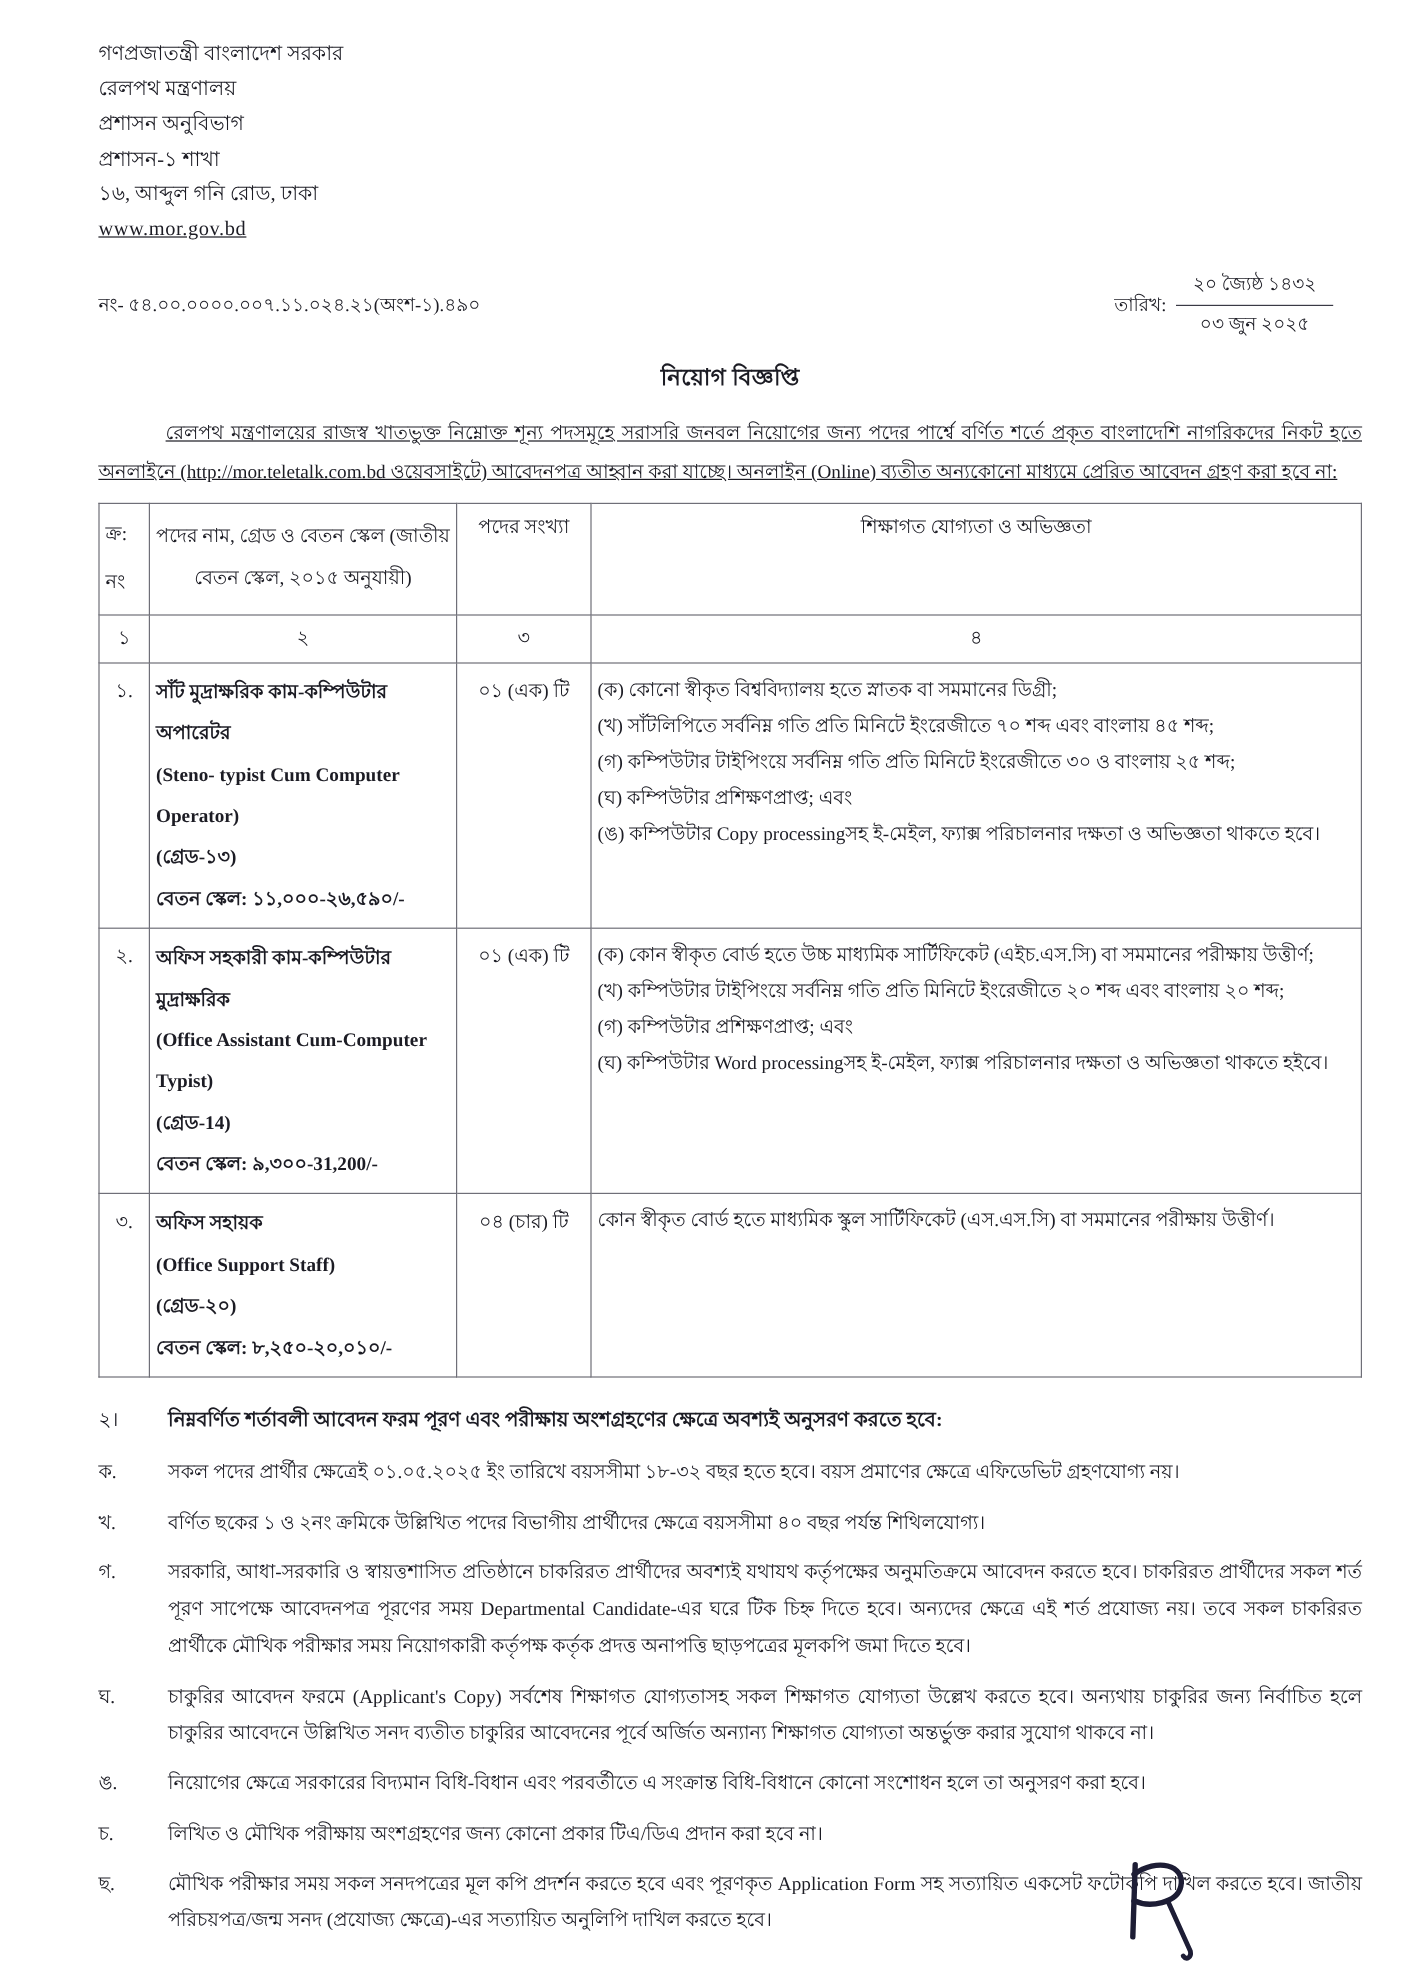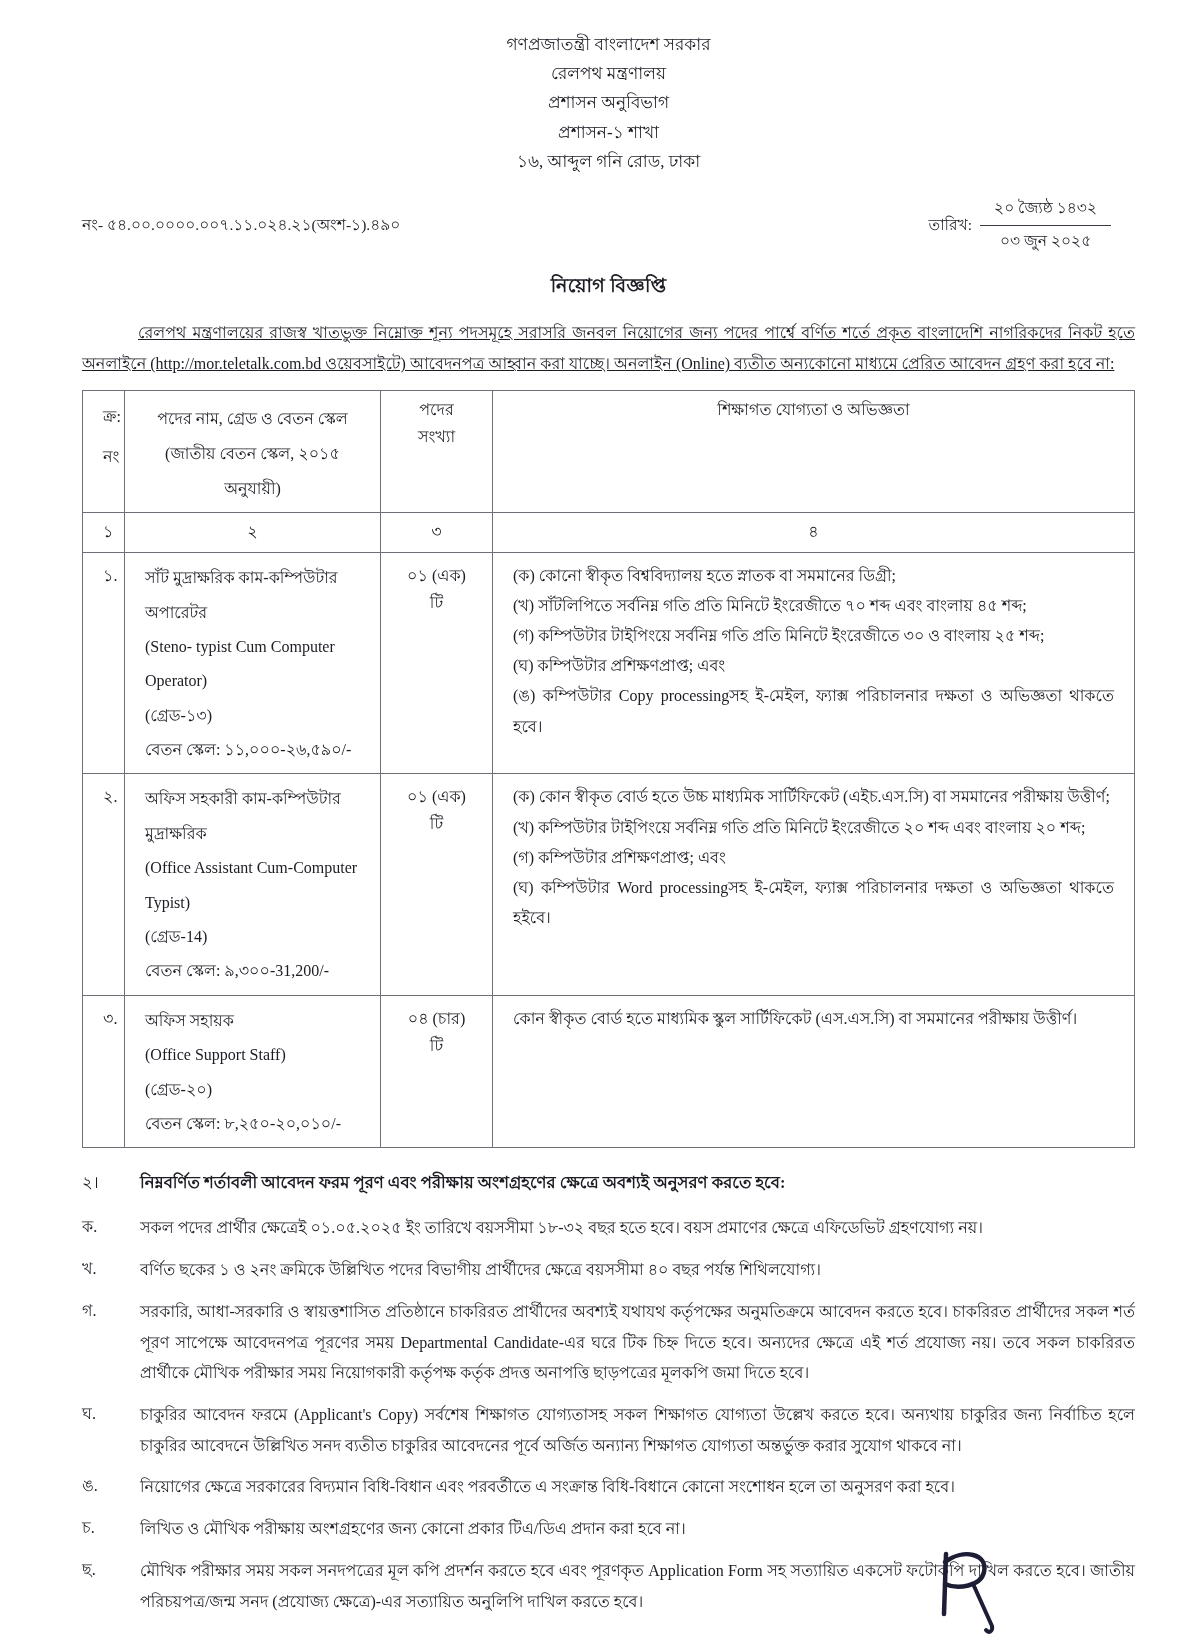--- a/index.html
+++ b/index.html
@@ -7,21 +7,21 @@
   body {
     position:relative;
     background:#ffffff;
     color:#1c1c24;
     font-family:"Liberation Serif", "DejaVu Serif", serif;
     overflow:hidden;
   }
   .page { padding:30px 48px 0 82px; }
 
   
-  .letterhead { text-align:center; font-size:17px; line-height:1.72; }
+  .letterhead { font-size:17px; line-height:1.72; }
   .letterhead .lh-line { display:block; }
   .letterhead .website { text-decoration:underline; letter-spacing:0.5px; }
 
   
   .memo-row {
     margin-top:20px;
     display:flex; justify-content:space-between; align-items:center;
     font-size:15.5px;
   }
   .date-wrap { display:flex; align-items:center; gap:8px; margin-right:24px; }
@@ -42,31 +42,31 @@
   }
 
   
   table.posts {
     width:1053px; margin-top:10px;
     border-collapse:collapse; table-layout:fixed;
     font-size:16px;
   }
   table.posts th, table.posts td {
     border:1px solid #6f6f78; vertical-align:top;
-    padding:6px 20px;
+    padding:6px 5px;
   }
   col.c-sl { width:42px; }
   col.c-post { width:256px; }
   col.c-count { width:112px; }
   .posts thead th { font-weight:normal; text-align:center; }
   .th-sl { text-align:left !important; line-height:2.5; }
   .th-post { line-height:2.2; padding-top:10px !important; }
   .num-row td { text-align:center; padding:2px 4px; }
   .cell-sl { text-align:center; padding-top:10px !important; }
-  .cell-post div { line-height:2.15; }
+  .cell-post div { line-height:2.15;font-weight:bold; }
   .cell-post { padding-top:8px !important; }
   .cell-count { text-align:center; padding-top:10px !important;font-family:Liberation Serif, serif; }
   .cell-qual p { line-height:1.88; text-align:justify; }
   .cell-qual { padding-top:8px !important; }
 
   
   .sec2 { display:flex; margin-top:22px; font-size:16.5px; }
   .sec2 .sec-num { width:58px; flex:0 0 58px; }
   .sec2 .sec-head { font-weight:bold; }
 
@@ -82,20 +82,21 @@
 <body>
 
 <div class="page">
 
   <div class="letterhead">
     <span class="lh-line">গণপ্রজাতন্ত্রী বাংলাদেশ সরকার</span>
     <span class="lh-line">রেলপথ মন্ত্রণালয়</span>
     <span class="lh-line">প্রশাসন অনুবিভাগ</span>
     <span class="lh-line">প্রশাসন-১ শাখা</span>
     <span class="lh-line">১৬, আব্দুল গনি রোড, ঢাকা</span>
+    <span class="lh-line website">www.mor.gov.bd</span>
   </div>
 
   <div class="memo-row">
     <span>নং- ৫৪.০০.০০০০.০০৭.১১.০২৪.২১(অংশ-১).৪৯০</span>
     <span class="date-wrap">
       <span>তারিখ:</span>
       <span class="date-stack">
         <span class="date-top">২০ জ্যৈষ্ঠ ১৪৩২</span>
         <span class="date-bottom">০৩ জুন ২০২৫</span>
       </span>

